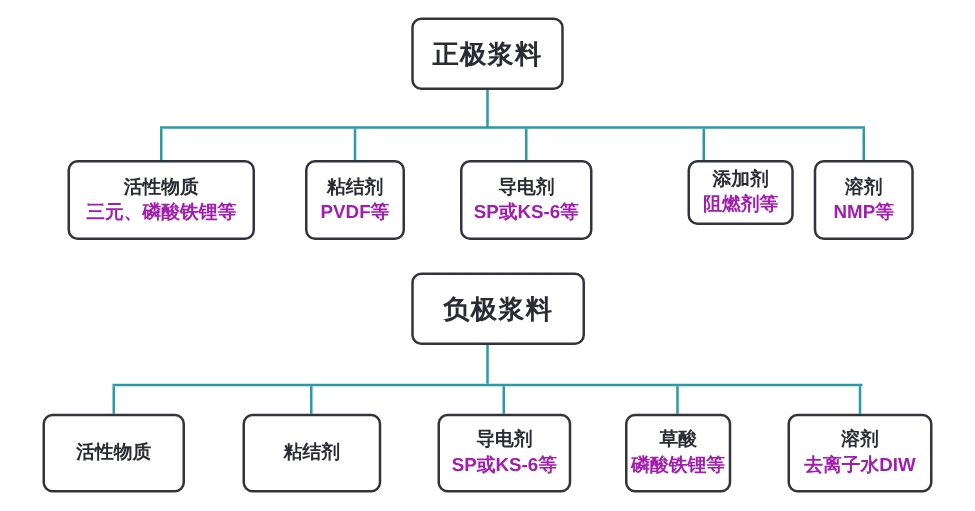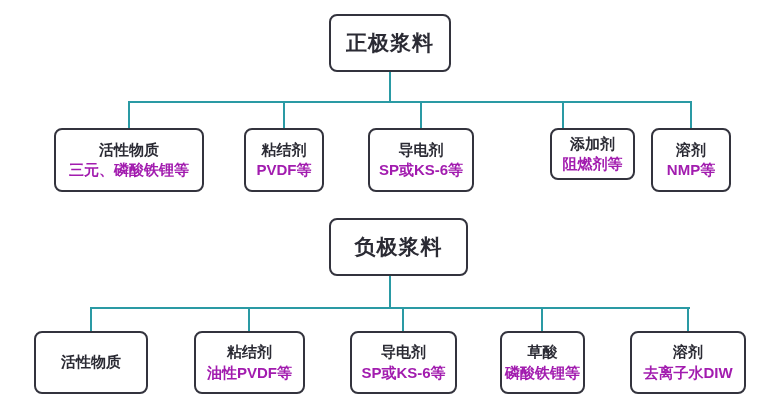--- a/index.html
+++ b/index.html
@@ -127,21 +127,20 @@
   <div class="connector t2-d2"></div>
   <div class="connector t2-d3"></div>
   <div class="connector t2-d4"></div>
   <div class="connector t2-d5"></div>
 
   <div class="node child-node t2-c1">
     <span class="node-title">活性物质</span>
   </div>
   <div class="node child-node t2-c2">
     <span class="node-title">粘结剂</span>
-    <span class="node-subtitle">油性PVDF等</span>
   </div>
   <div class="node child-node t2-c3">
     <span class="node-title">导电剂</span>
     <span class="node-subtitle">SP或KS-6等</span>
   </div>
   <div class="node child-node t2-c4">
     <span class="node-title">草酸</span>
     <span class="node-subtitle">磷酸铁锂等</span>
   </div>
   <div class="node child-node t2-c5">

